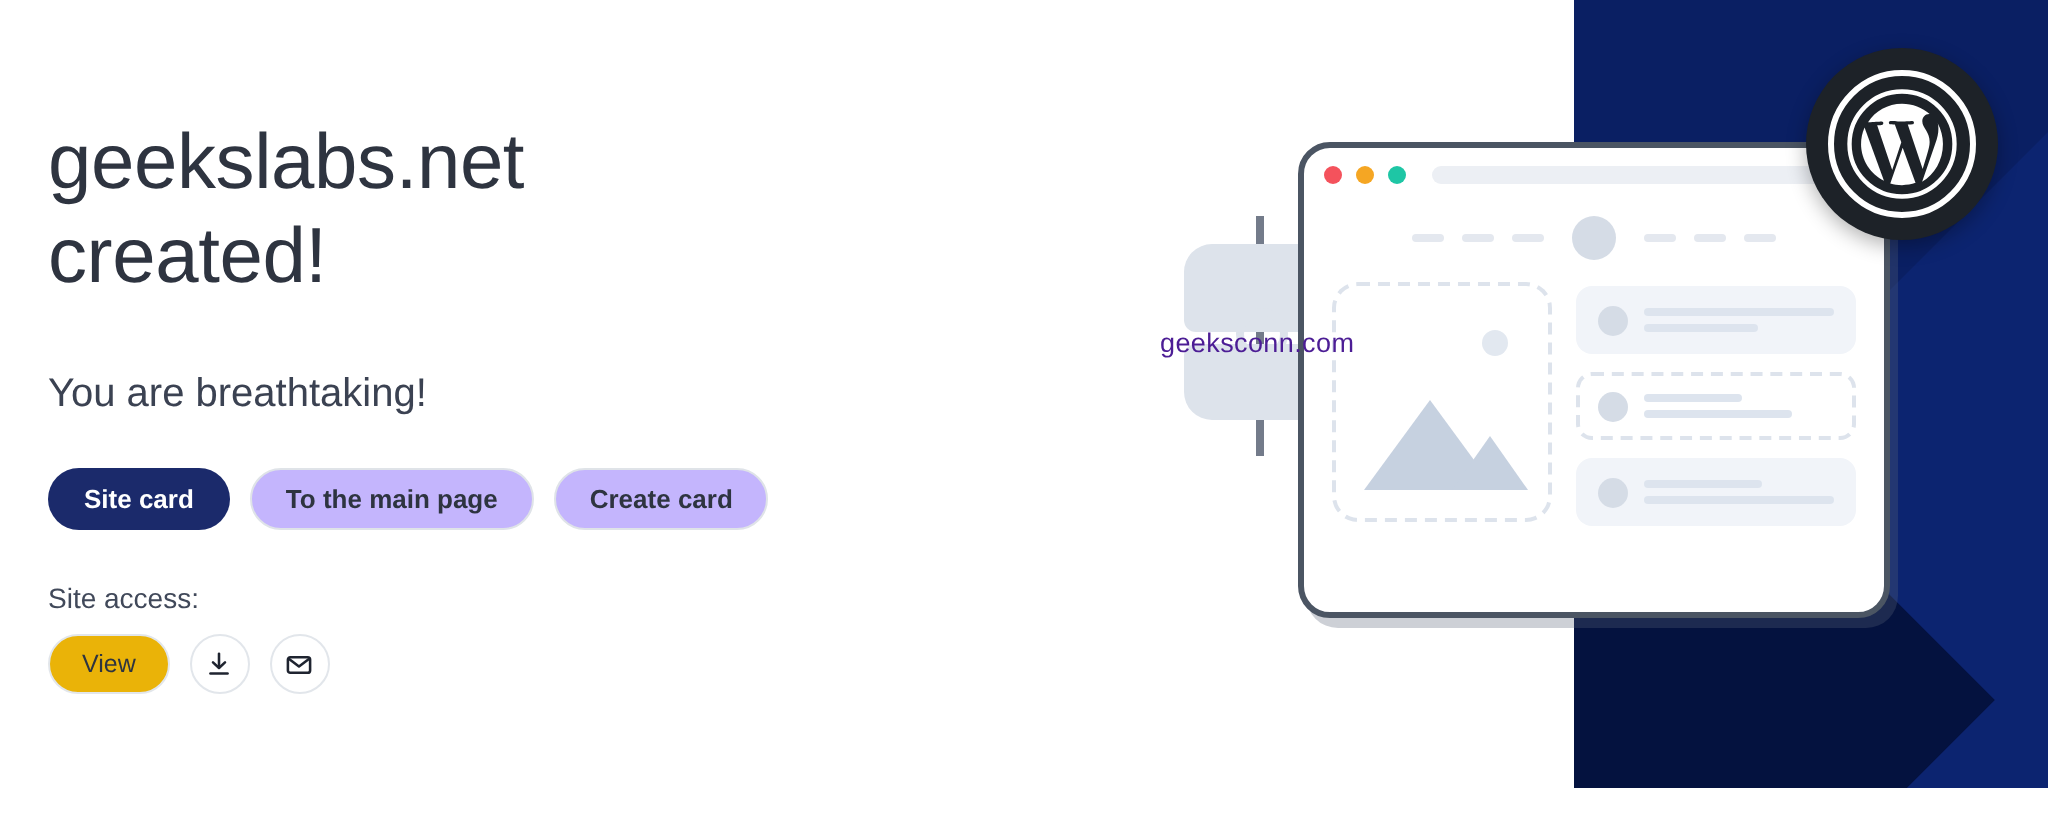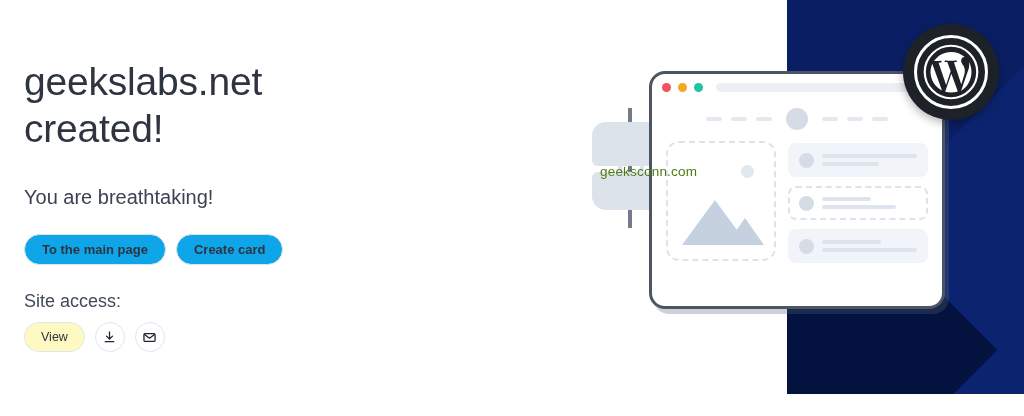--- a/index.html
+++ b/index.html
@@ -67,48 +67,48 @@
     border: 1px solid transparent;
     font-family: "Liberation Sans", sans-serif;
   }
 
   .btn-primary {
     background: #1b2a6b;
     color: #ffffff;
   }
 
   .btn-secondary {
-    background: #0ea5e9;
+    background: #c4b5fd;
     color: #2e3440;
     border: 1px solid #dfe3e8;
     font-weight: 700;
   }
 
   .access-label {
     margin-top: 26px;
-    font-size: 18px;
+    font-size: 14px;
     color: #41495a;
     font-weight: 400;
   }
 
   .access-row {
     margin-top: 10px;
     display: flex;
     align-items: center;
     gap: 10px;
   }
 
   .btn-access {
     display: inline-flex;
     align-items: center;
     justify-content: center;
     height: 30px;
     padding: 0 16px;
     border-radius: 16px;
-    background: #fef9c3;
+    background: #eab308;
     border: 1px solid #e2e6eb;
     font-size: 12.5px;
     color: #2e3440;
     font-weight: 400;
     cursor: pointer;
     font-family: "Liberation Sans", sans-serif;
   }
 
   .icon-btn {
     width: 30px; height: 30px;
@@ -195,23 +195,23 @@
   .lock-mark .stem {
     position: absolute;
     left: 36px; top: -14px;
     width: 4px; height: 120px;
     background: #5b6475;
     opacity: 0.85;
   }
 
   .watermark {
     position: absolute;
-    left: 600px; top: 164px;
+    left: 580px; top: 164px;
     font-size: 13.5px;
-    color: #4d7c0f;
+    color: #4c1d95;
     font-weight: 400;
     letter-spacing: 0.2px;
     z-index: 9;
     white-space: nowrap;
     font-family: "Liberation Sans", sans-serif;
   }
 
   
   .browser {
     position: absolute;
@@ -447,20 +447,21 @@
     </div>
   </div>
 
   <div class="left-panel">
 
     <h1 class="headline">geekslabs.net created!</h1>
 
     <p class="subhead">You are breathtaking!</p>
 
     <div class="btn-row">
+      <button class="btn btn-primary">Site card</button>
       <button class="btn btn-secondary">To the main page</button>
       <button class="btn btn-secondary">Create card</button>
     </div>
 
     <div class="access-label">Site access:</div>
 
     <div class="access-row">
       <button class="btn-access">View</button>
 
       <button class="icon-btn">

